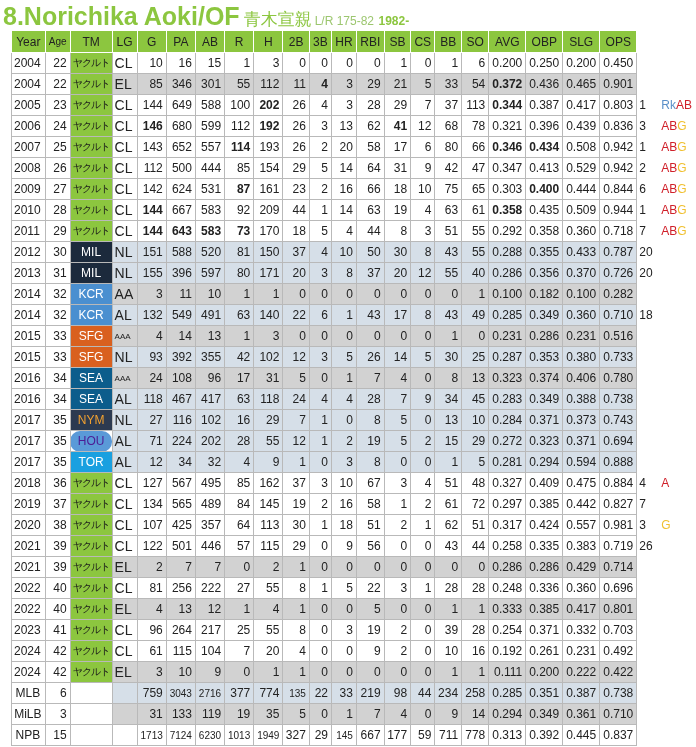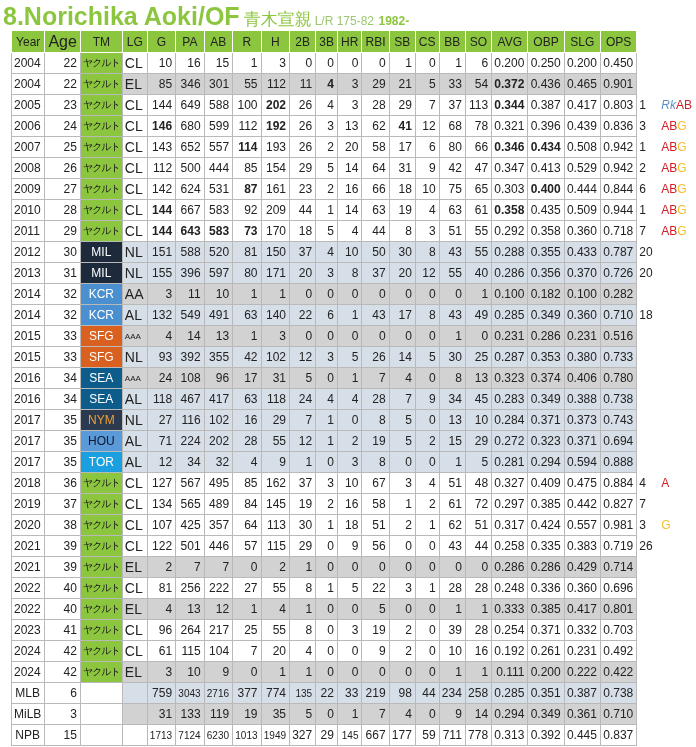--- a/index.html
+++ b/index.html
@@ -4,36 +4,36 @@
 <style>
   html, body { margin:0; padding:0; background:#ffffff; }
   body { width:696px; height:747px; overflow:hidden; font-family:"Liberation Sans", sans-serif; position:relative; }
   .title { position:absolute; left:3px; top:2px; height:28px; white-space:nowrap; color:#8cc63f; }
   .title .name { font-size:25px; font-weight:bold; letter-spacing:0px; }
   .title .kanji { font-size:17px; margin-left:4px; color:#8cc63f; }
   .title .bio { font-size:12px; color:#9cc66f; margin-left:3px; }
   .title .born { font-size:12px; color:#8cc63f; font-weight:bold; }
   table.stats { position:absolute; left:11px; top:30px; border-collapse:collapse; font-size:12px; color:#222; }
   table.stats th { background:#8cc63f; color:#222; font-weight:normal; height:21px; border:1px solid #fff; padding:0 3px; font-size:12px; }
-  table.stats th.age { font-size:16px; }
+  table.stats th.age { font-size:10px; }
   table.stats td { height:20px; border:1px solid #b9b9b9; padding:0 3px 0 2px; text-align:right; white-space:nowrap; }
   table.stats td.yr, table.stats td.lg, table.stats td.tm { text-align:left; }
   table.stats td.tm { text-align:center; padding:0 2px; font-size:12px; }
   table.stats td.lg { font-size:14px; }
   table.stats td.lg.small { font-size:8px; }
   tr.npb-min td.stat { background:#d2d2d2; }
   tr.mlb td.stat, tr.mlb td.lg { background:#d6dfe8; }
   tr.aaa td.stat, tr.aaa td.lg { background:#d2d2d2; }
   tr.npb-min td.lg { background:#d2d2d2; }
   td.b { font-weight:bold; }
   td.tot-lbl { text-align:center !important; }
   td.tot-small { font-size:10px; }
   td.aw { border:none !important; text-align:left !important; padding-left:3px; font-size:12px; }
   .aw-rank { display:inline-block; width:22px; }
-  .c-rk { color:#5a8fc8;font-style:italic; }
+  .c-rk { color:#5a8fc8; }
   .c-a { color:#d0202a; }
   .c-b { color:#d0202a; }
   .c-g { color:#f0c030; }
 </style>
 </head>
 <body>
 
 <div class="title">
   <span class="name">8.Norichika Aoki/OF</span><span class="kanji">青木宣親</span><span class="bio">L/R 175-82</span>
   <span class="born">1982-</span>
@@ -494,21 +494,21 @@
         <td class="stat">10</td>
         <td class="stat">0.284</td>
         <td class="stat">0.371</td>
         <td class="stat">0.373</td>
         <td class="stat">0.743</td>
         <td class="aw"><span class="aw-rank"></span></td>
       </tr>
       <tr class="mlb">
         <td class="yr">2017</td>
         <td>35</td>
-        <td class="tm" style="background: rgb(90, 154, 216); color: #0f172a;">HOU</td>
+        <td class="tm" style="background: rgb(90, 154, 216); color: #4c1d95; border-radius: 10px;">HOU</td>
         <td class="lg">AL</td>
         <td class="stat">71</td>
         <td class="stat">224</td>
         <td class="stat">202</td>
         <td class="stat">28</td>
         <td class="stat">55</td>
         <td class="stat">12</td>
         <td class="stat">1</td>
         <td class="stat">2</td>
         <td class="stat">19</td>

